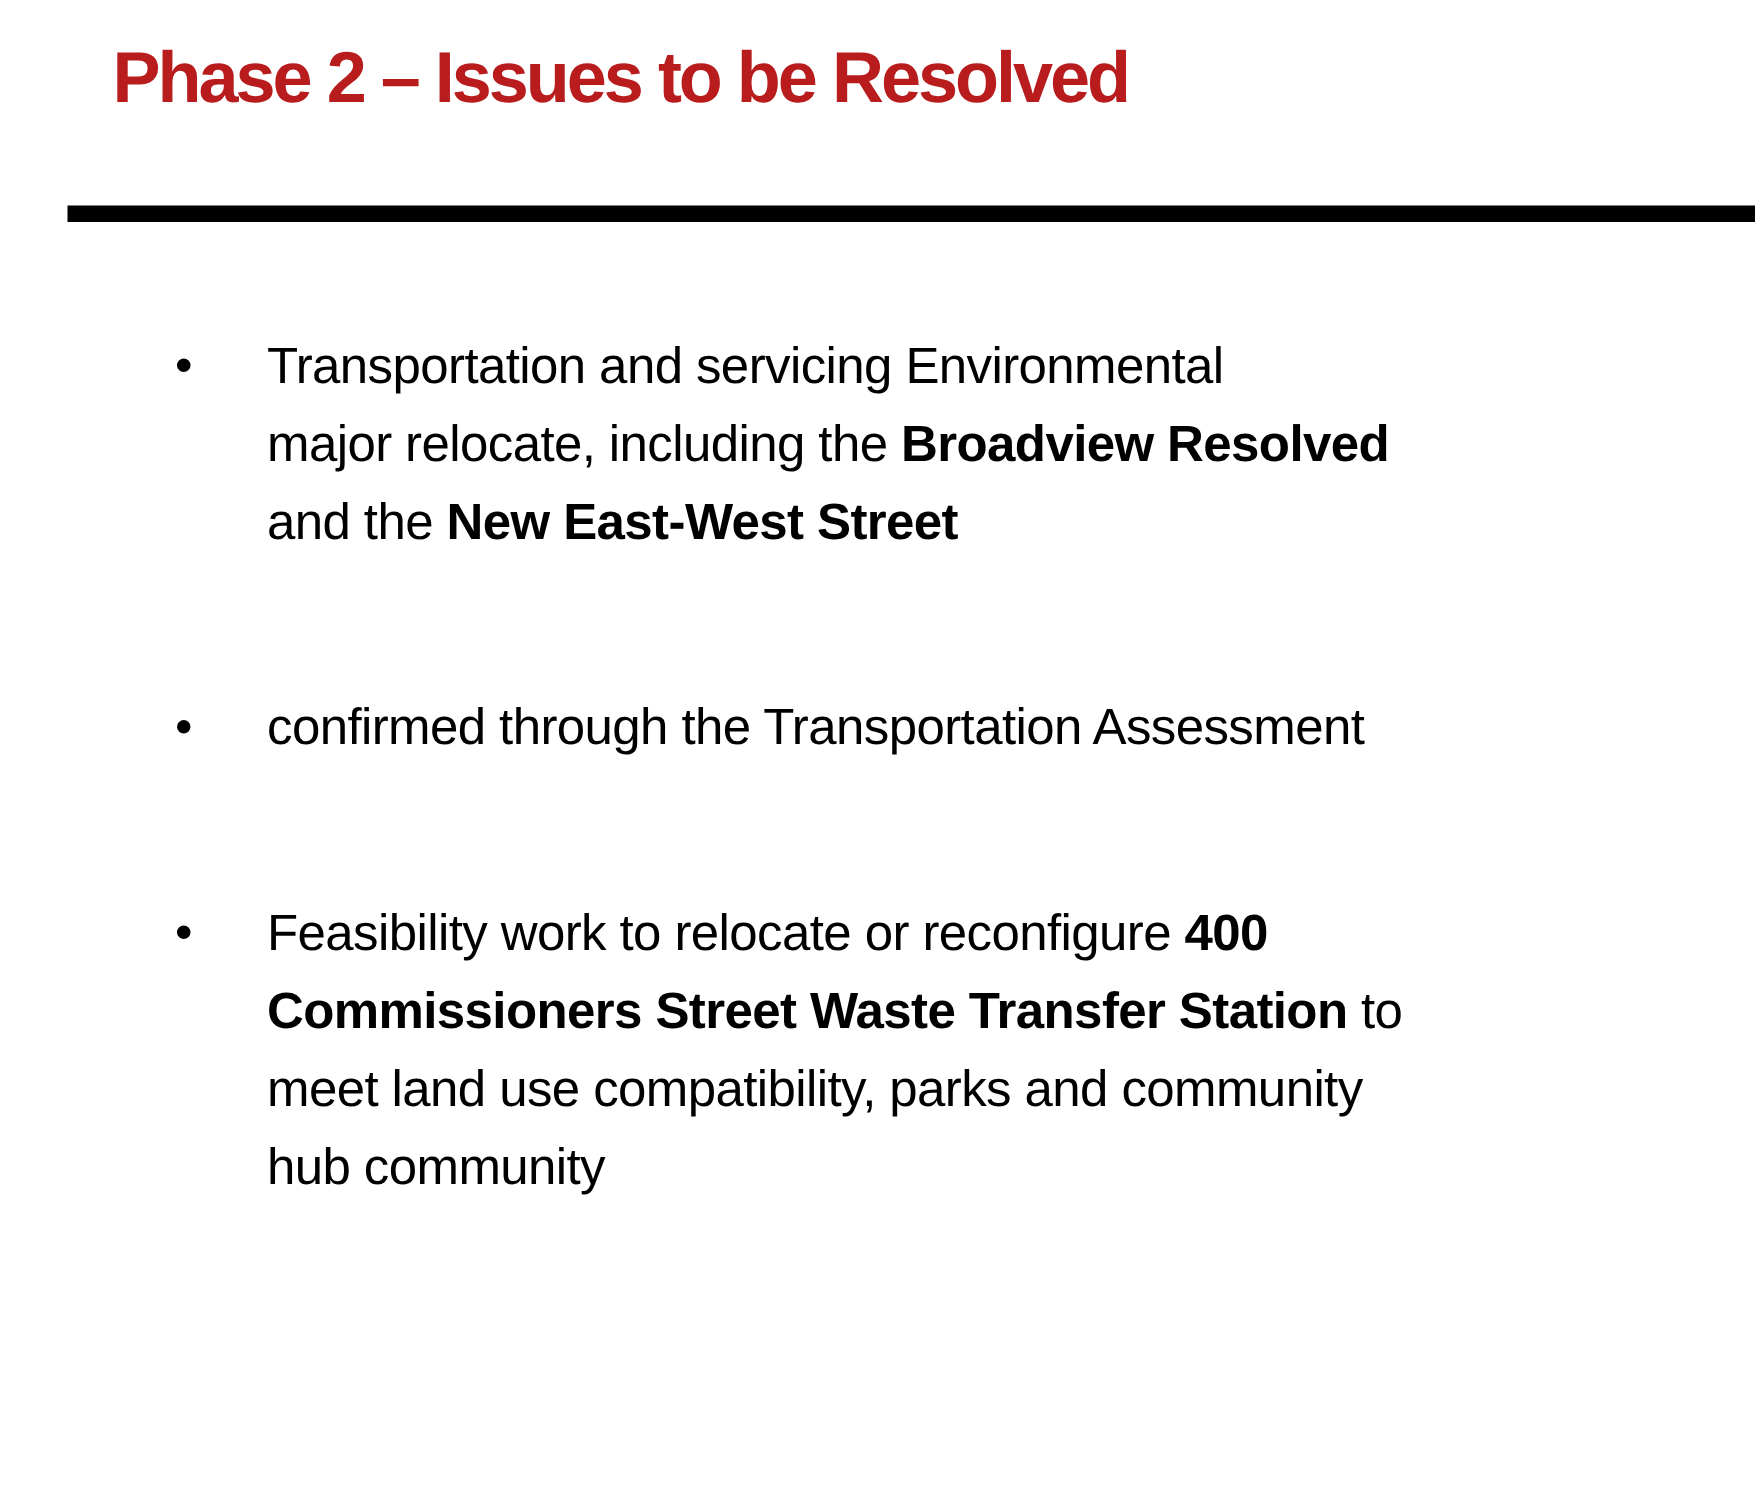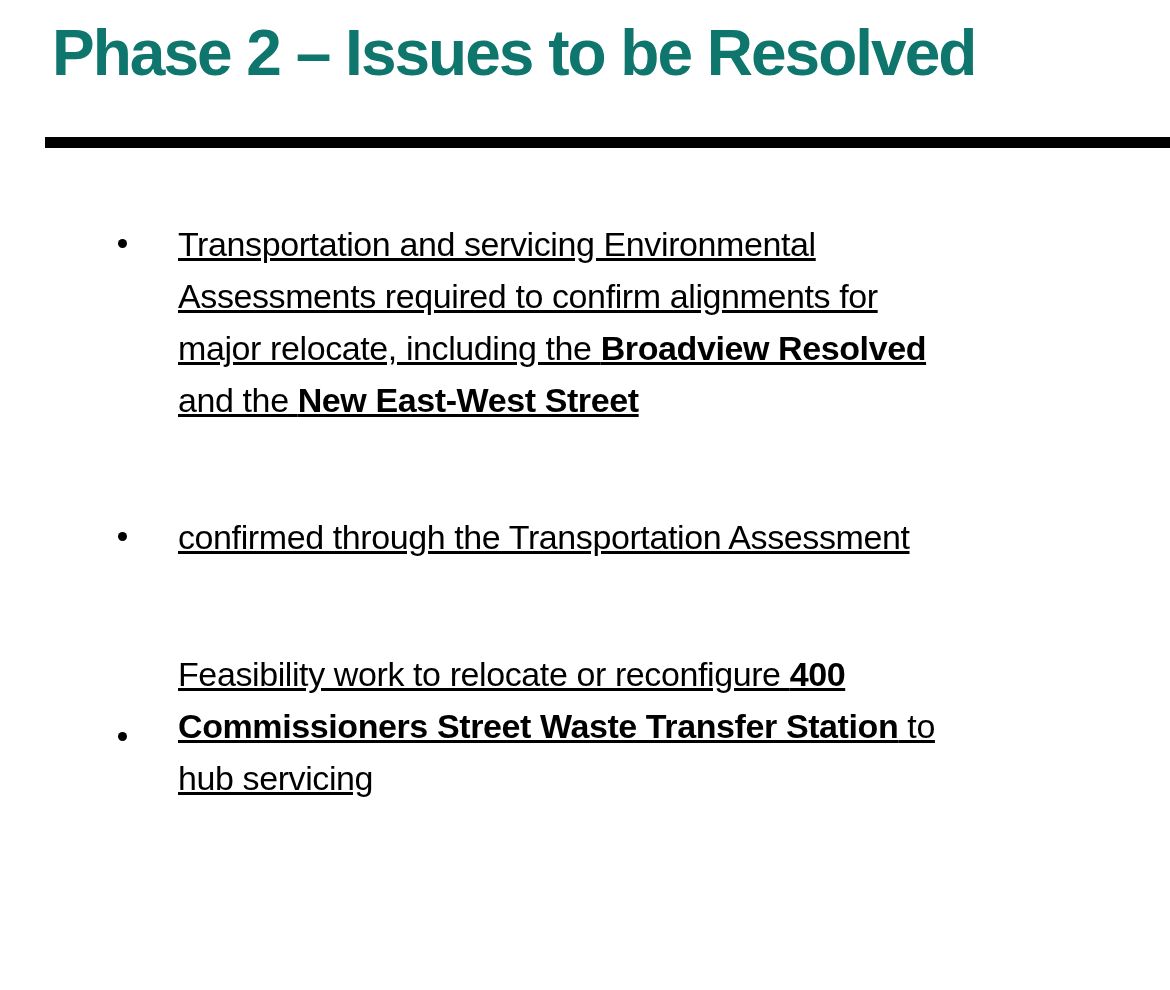--- a/index.html
+++ b/index.html
@@ -15,29 +15,29 @@
     color: #000000;
   }
   .slide {
     position: relative;
     width: 1170px;
     height: 990px;
     background: #ffffff;
   }
   .slide-title {
     position: absolute;
-    left: 52px;
+    left: 75px;
     top: 14px;
     margin: 0;
-    font-size: 64px;
+    font-size: 48px;
     font-weight: 700;
     letter-spacing: -2px;
     line-height: 78px;
     white-space: nowrap;
-    color: #0f766e;
+    color: #b91c1c;
   }
   .title-rule {
     position: absolute;
     left: 45px;
     right: 0;
     top: 137px;
     height: 11px;
     background: #000000;
   }
   .bullet-list {
@@ -48,68 +48,66 @@
     padding: 0 0 0 118px;
     list-style: none;
   }
   .bullet-item {
     display: flex;
     align-items: flex-start;
     margin: 0 0 85px 0;
   }
   .bullet-item:last-child {
     margin-bottom: 0;
-    align-items: center;
   }
   .marker {
     flex: 0 0 9px;
     width: 9px;
     height: 9px;
     margin-top: 21px;
     margin-right: 51px;
     border-radius: 50%;
     background: #000000;
   }
   .content {
     font-size: 34px;
     line-height: 52px;
     letter-spacing: -0.4px;
   }
   .line {
     white-space: nowrap;
-    text-decoration: underline;
   }
   .b {
     font-weight: 700;
   }
 </style>
 </head>
 <body>
 
 <div class="slide">
   <h1 class="slide-title">Phase 2 – Issues to be Resolved</h1>
   <div class="title-rule"></div>
   <ul class="bullet-list">
       <li class="bullet-item">
         <span class="marker"></span>
         <div class="content">
           <div class="line"><span>Transportation and servicing Environmental</span></div>
-          <div class="line"><span>Assessments required to confirm alignments for</span></div>
           <div class="line"><span>major relocate, including the </span><span class="b">Broadview Resolved</span></div>
           <div class="line"><span>and the </span><span class="b">New East-West Street</span></div>
         </div>
       </li>
       <li class="bullet-item">
         <span class="marker"></span>
         <div class="content">
           <div class="line"><span>confirmed through the Transportation Assessment</span></div>
         </div>
       </li>
       <li class="bullet-item">
         <span class="marker"></span>
         <div class="content">
           <div class="line"><span>Feasibility work to relocate or reconfigure </span><span class="b">400</span></div>
           <div class="line"><span class="b">Commissioners Street Waste Transfer Station</span><span> to</span></div>
-          <div class="line"><span>hub servicing</span></div>
+          <div class="line"><span>meet land use compatibility, parks and community</span></div>
+          <div class="line"><span>hub community</span></div>
         </div>
       </li>
     </ul>
 </div>
 
 </body></html>

